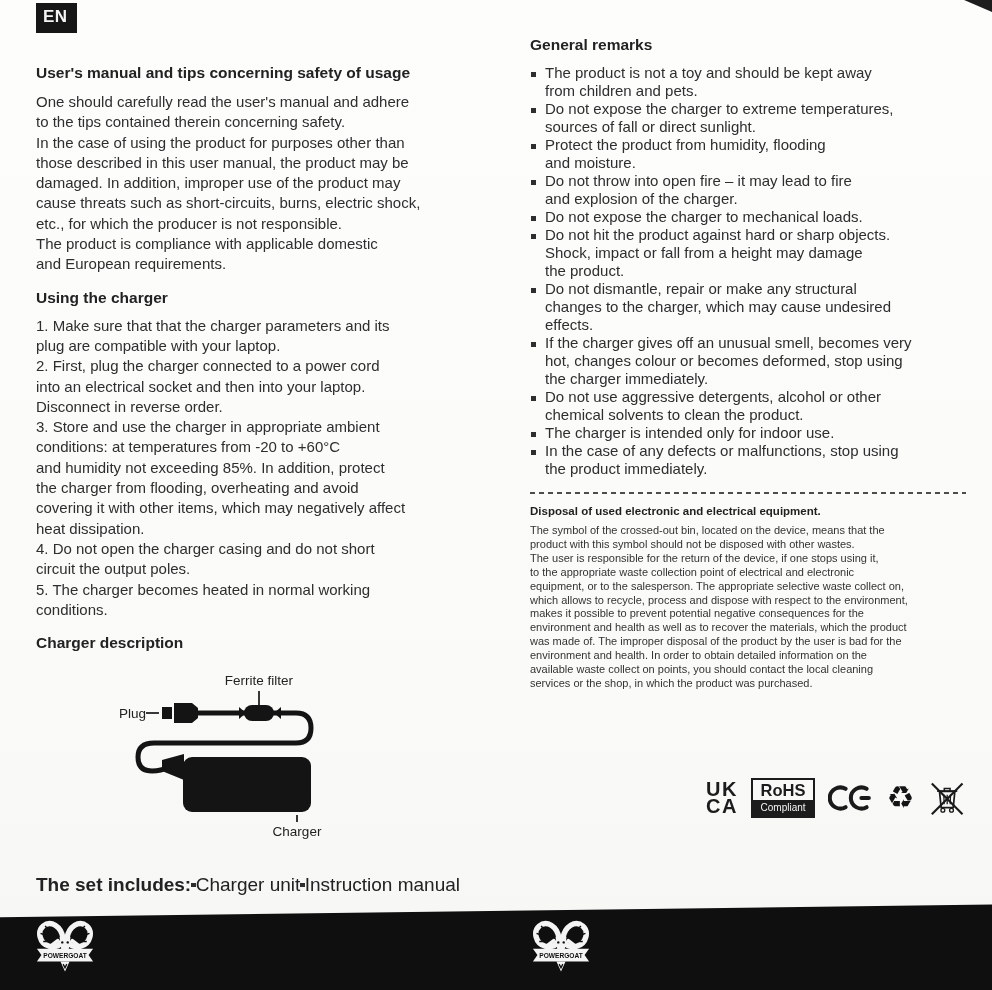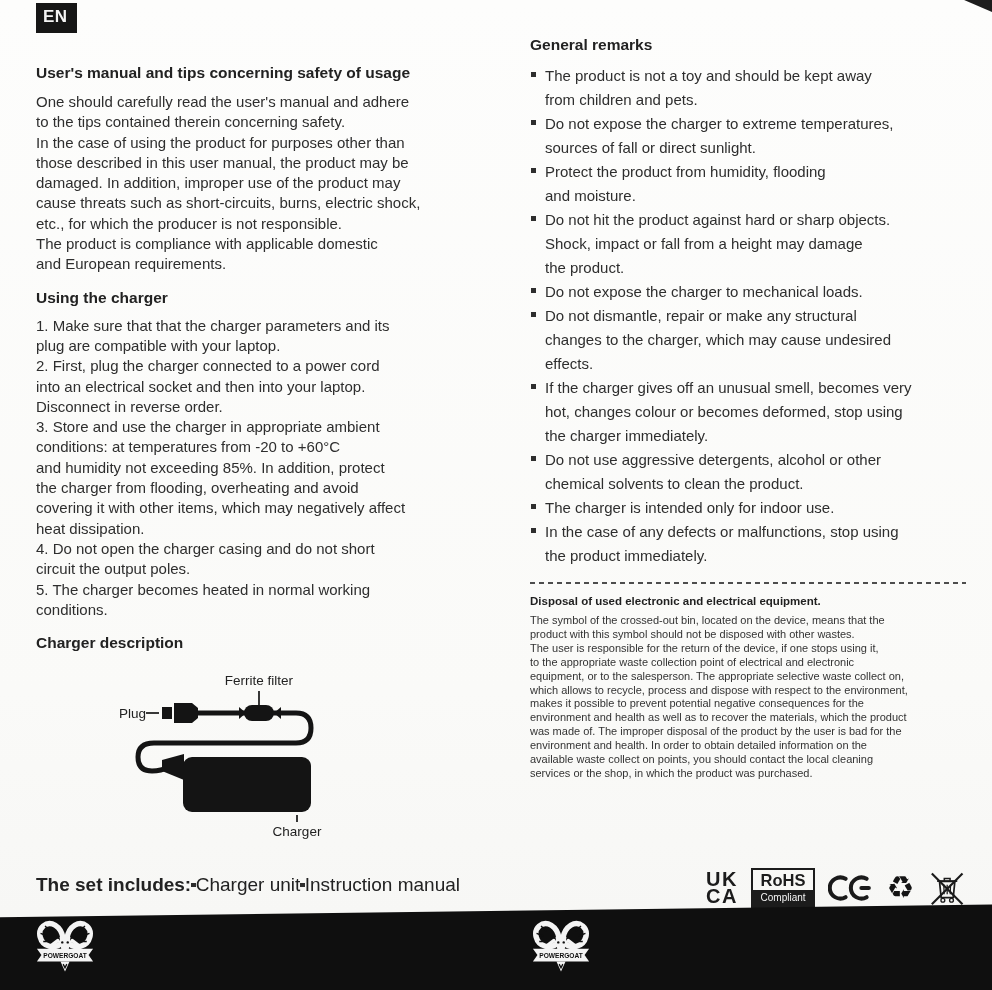--- a/index.html
+++ b/index.html
@@ -12,21 +12,21 @@
   .corner-wedge{position:absolute;right:0;top:0;width:34px;height:12px;background:#1d1d1d;
     clip-path:polygon(18% 0,100% 0,100% 100%);}
   .en-badge{position:absolute;left:36px;top:3px;width:41px;height:30px;background:#161616;
     color:#f4f4f4;font-weight:bold;font-size:17px;display:flex;align-items:flex-end;
     padding:0 0 6px 7px;box-sizing:border-box;letter-spacing:.5px;}
   .col-left{position:absolute;left:36px;top:64px;width:468px;}
   .col-right{position:absolute;left:530px;top:36px;width:436px;}
   .h-main{font-size:15.5px;font-weight:bold;color:#222;margin:0 0 10px;}
   .h-sub{font-size:15.5px;font-weight:bold;color:#222;margin:14px 0 9px;}
   .body-text{font-size:15px;line-height:20.3px;white-space:pre-line;margin:0 0 2px;}
-  .remarks{list-style:none;margin:0;padding:0;font-size:15px;line-height:24px;}
+  .remarks{list-style:none;margin:0;padding:0;font-size:15px;line-height:18px;}
   .remarks li{position:relative;padding-left:15px;white-space:pre-line;}
   .remarks li::before{content:"";position:absolute;left:1px;top:8px;width:4.5px;height:4.5px;background:#2e2e2e;}
   .divider{border:none;height:2px;margin:14px 0 11px;
     background:repeating-linear-gradient(90deg,#4d4d4d 0 5px,transparent 5px 9px);}
   .disposal-title{font-size:11.5px;font-weight:bold;color:#1f1f1f;margin:0 0 7px;}
   .disposal-body{font-size:11px;line-height:13.9px;white-space:pre-line;margin:0;color:#333;}
   .diagram{display:block;margin:2px 0 0 44px;}
   .set-row{display:flex;align-items:center;font-size:19px;margin-top:23px;color:#222;}
   .set-label{font-weight:bold;}
   .sq{width:4.5px;height:4.5px;background:#2e2e2e;display:inline-block;flex:0 0 auto;}
@@ -113,24 +113,26 @@
 
   <div class="col-right">
     <h2 class="h-main">General remarks</h2>
     <ul class="remarks">
       <li>The product is not a toy and should be kept away
 from children and pets.</li>
       <li>Do not expose the charger to extreme temperatures,
 sources of fall or direct sunlight.</li>
       <li>Protect the product from humidity, flooding
 and moisture.</li>
+      <li>Do not throw into open fire – it may lead to fire
+and explosion of the charger.</li>
+      <li>Do not expose the charger to mechanical loads.</li>
       <li>Do not hit the product against hard or sharp objects.
 Shock, impact or fall from a height may damage
 the product.</li>
-      <li>Do not expose the charger to mechanical loads.</li>
       <li>Do not dismantle, repair or make any structural
 changes to the charger, which may cause undesired
 effects.</li>
       <li>If the charger gives off an unusual smell, becomes very
 hot, changes colour or becomes deformed, stop using
 the charger immediately.</li>
       <li>Do not use aggressive detergents, alcohol or other
 chemical solvents to clean the product.</li>
       <li>The charger is intended only for indoor use.</li>
       <li>In the case of any defects or malfunctions, stop using

